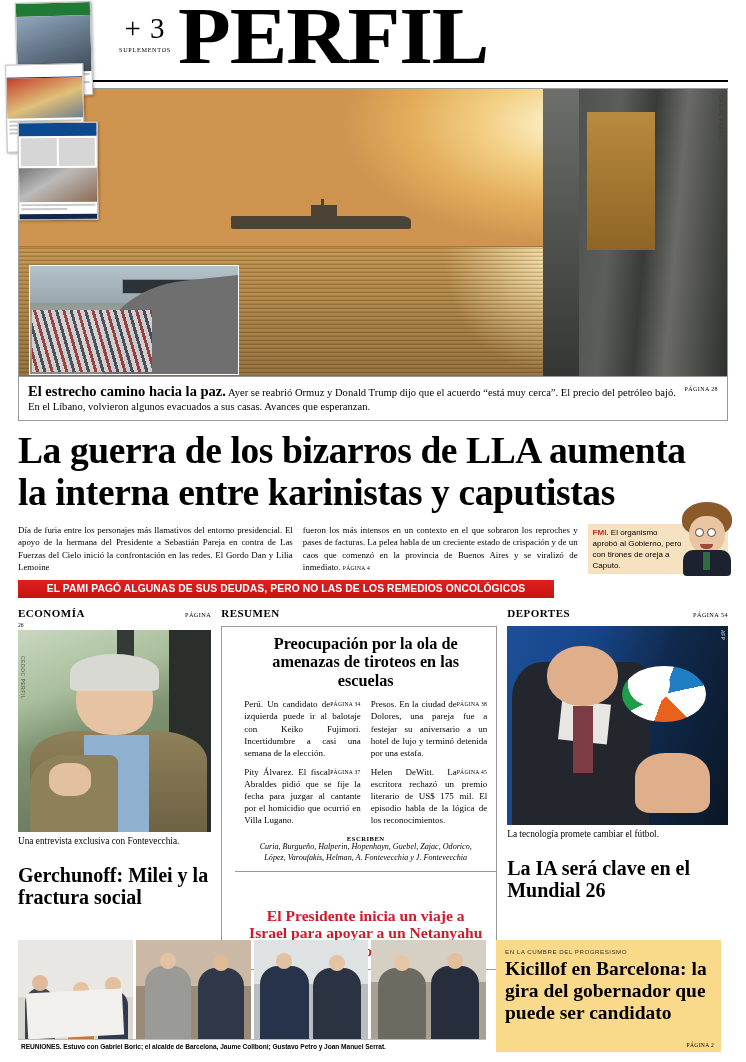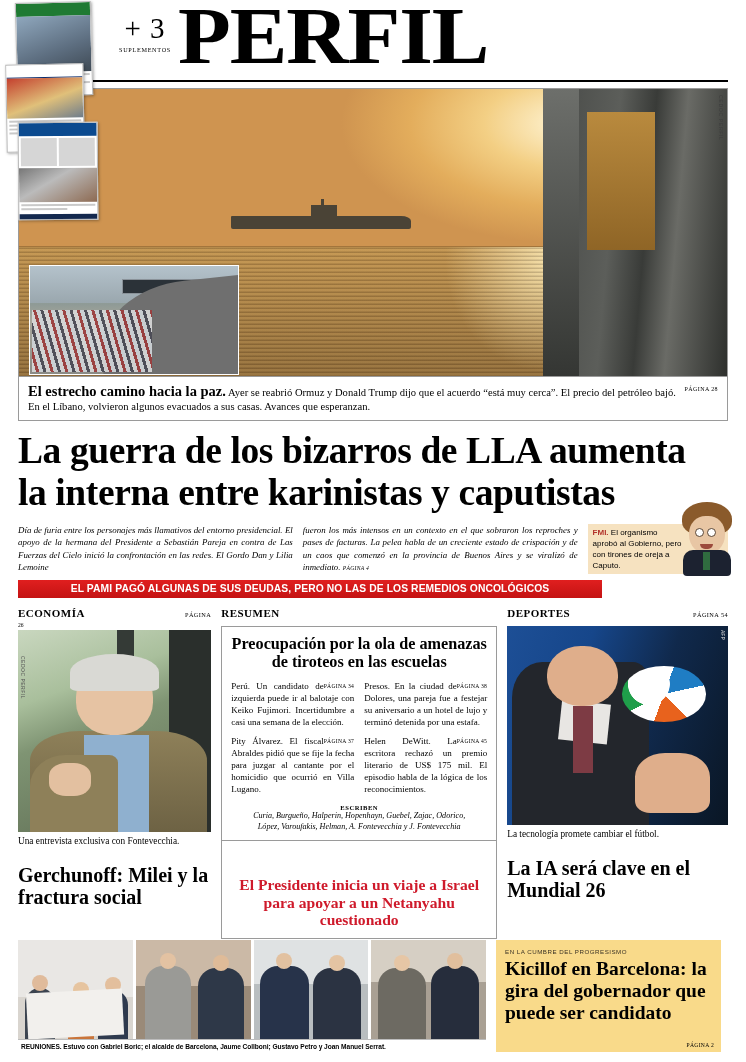--- a/index.html
+++ b/index.html
@@ -176,21 +176,20 @@
     margin: 10px 18px 0 18px;
     display: flex;
     gap: 10px;
     position: relative;
   }
   .lead-col {
     width: 292px;
     font-size: 8.9px;
     line-height: 1.38;
     text-align: justify;
-    font-style: italic;
   }
   .fmi-box {
     position: relative;
     width: 146px;
     background: #f6e2c0;
     font-family: "Liberation Sans", sans-serif;
     font-size: 8px;
     line-height: 1.36;
     padding: 4px 46px 4px 5px;
     height: 50px;
@@ -210,21 +209,21 @@
   .pami-banner {
     margin: 6px 18px 0 18px;
     background: linear-gradient(#e01f1f, #c41313);
     color: #fff;
     font-family: "Liberation Sans", sans-serif;
     font-weight: 700;
     font-size: 10.3px;
     letter-spacing: .1px;
     text-align: center;
     padding: 3px 0 4px 0;
-    width: 584px;
+    width: 536px;
   }
 
   
   .cols {
     margin: 9px 18px 0 18px;
     display: flex;
     gap: 10px;
   }
   .col-left { width: 196px; position:relative; }
   .col-mid  { width: 280px; }
@@ -265,21 +264,21 @@
   }
   .cap-small { font-size: 9.3px; margin-top: 4px; }
 
   .big-serif-head {
     font-size: 20px; line-height: 1.12; font-weight: 700; margin-top: 18px;
   }
 
   
   .resumen-box {
     border: 1px solid #9a9a9a;
-    padding: 8px 9px 7px 9px;
+    padding: 8px 9px 7px 22px;
   }
   .res-title {
     font-size: 16.2px; line-height: 1.14; font-weight: 700; text-align: center;
     margin-bottom: 8px;
   }
   .res-grid { display:flex; gap: 10px; }
   .res-col { flex:1; }
   .res-item { font-size: 9px; line-height: 1.34; text-align: justify; margin-bottom: 7px; }
   .res-item b { font-weight: 400; }
   .res-item .pg { font-size: 5.6px; letter-spacing:.3px; float:right; margin-top:3px; }

